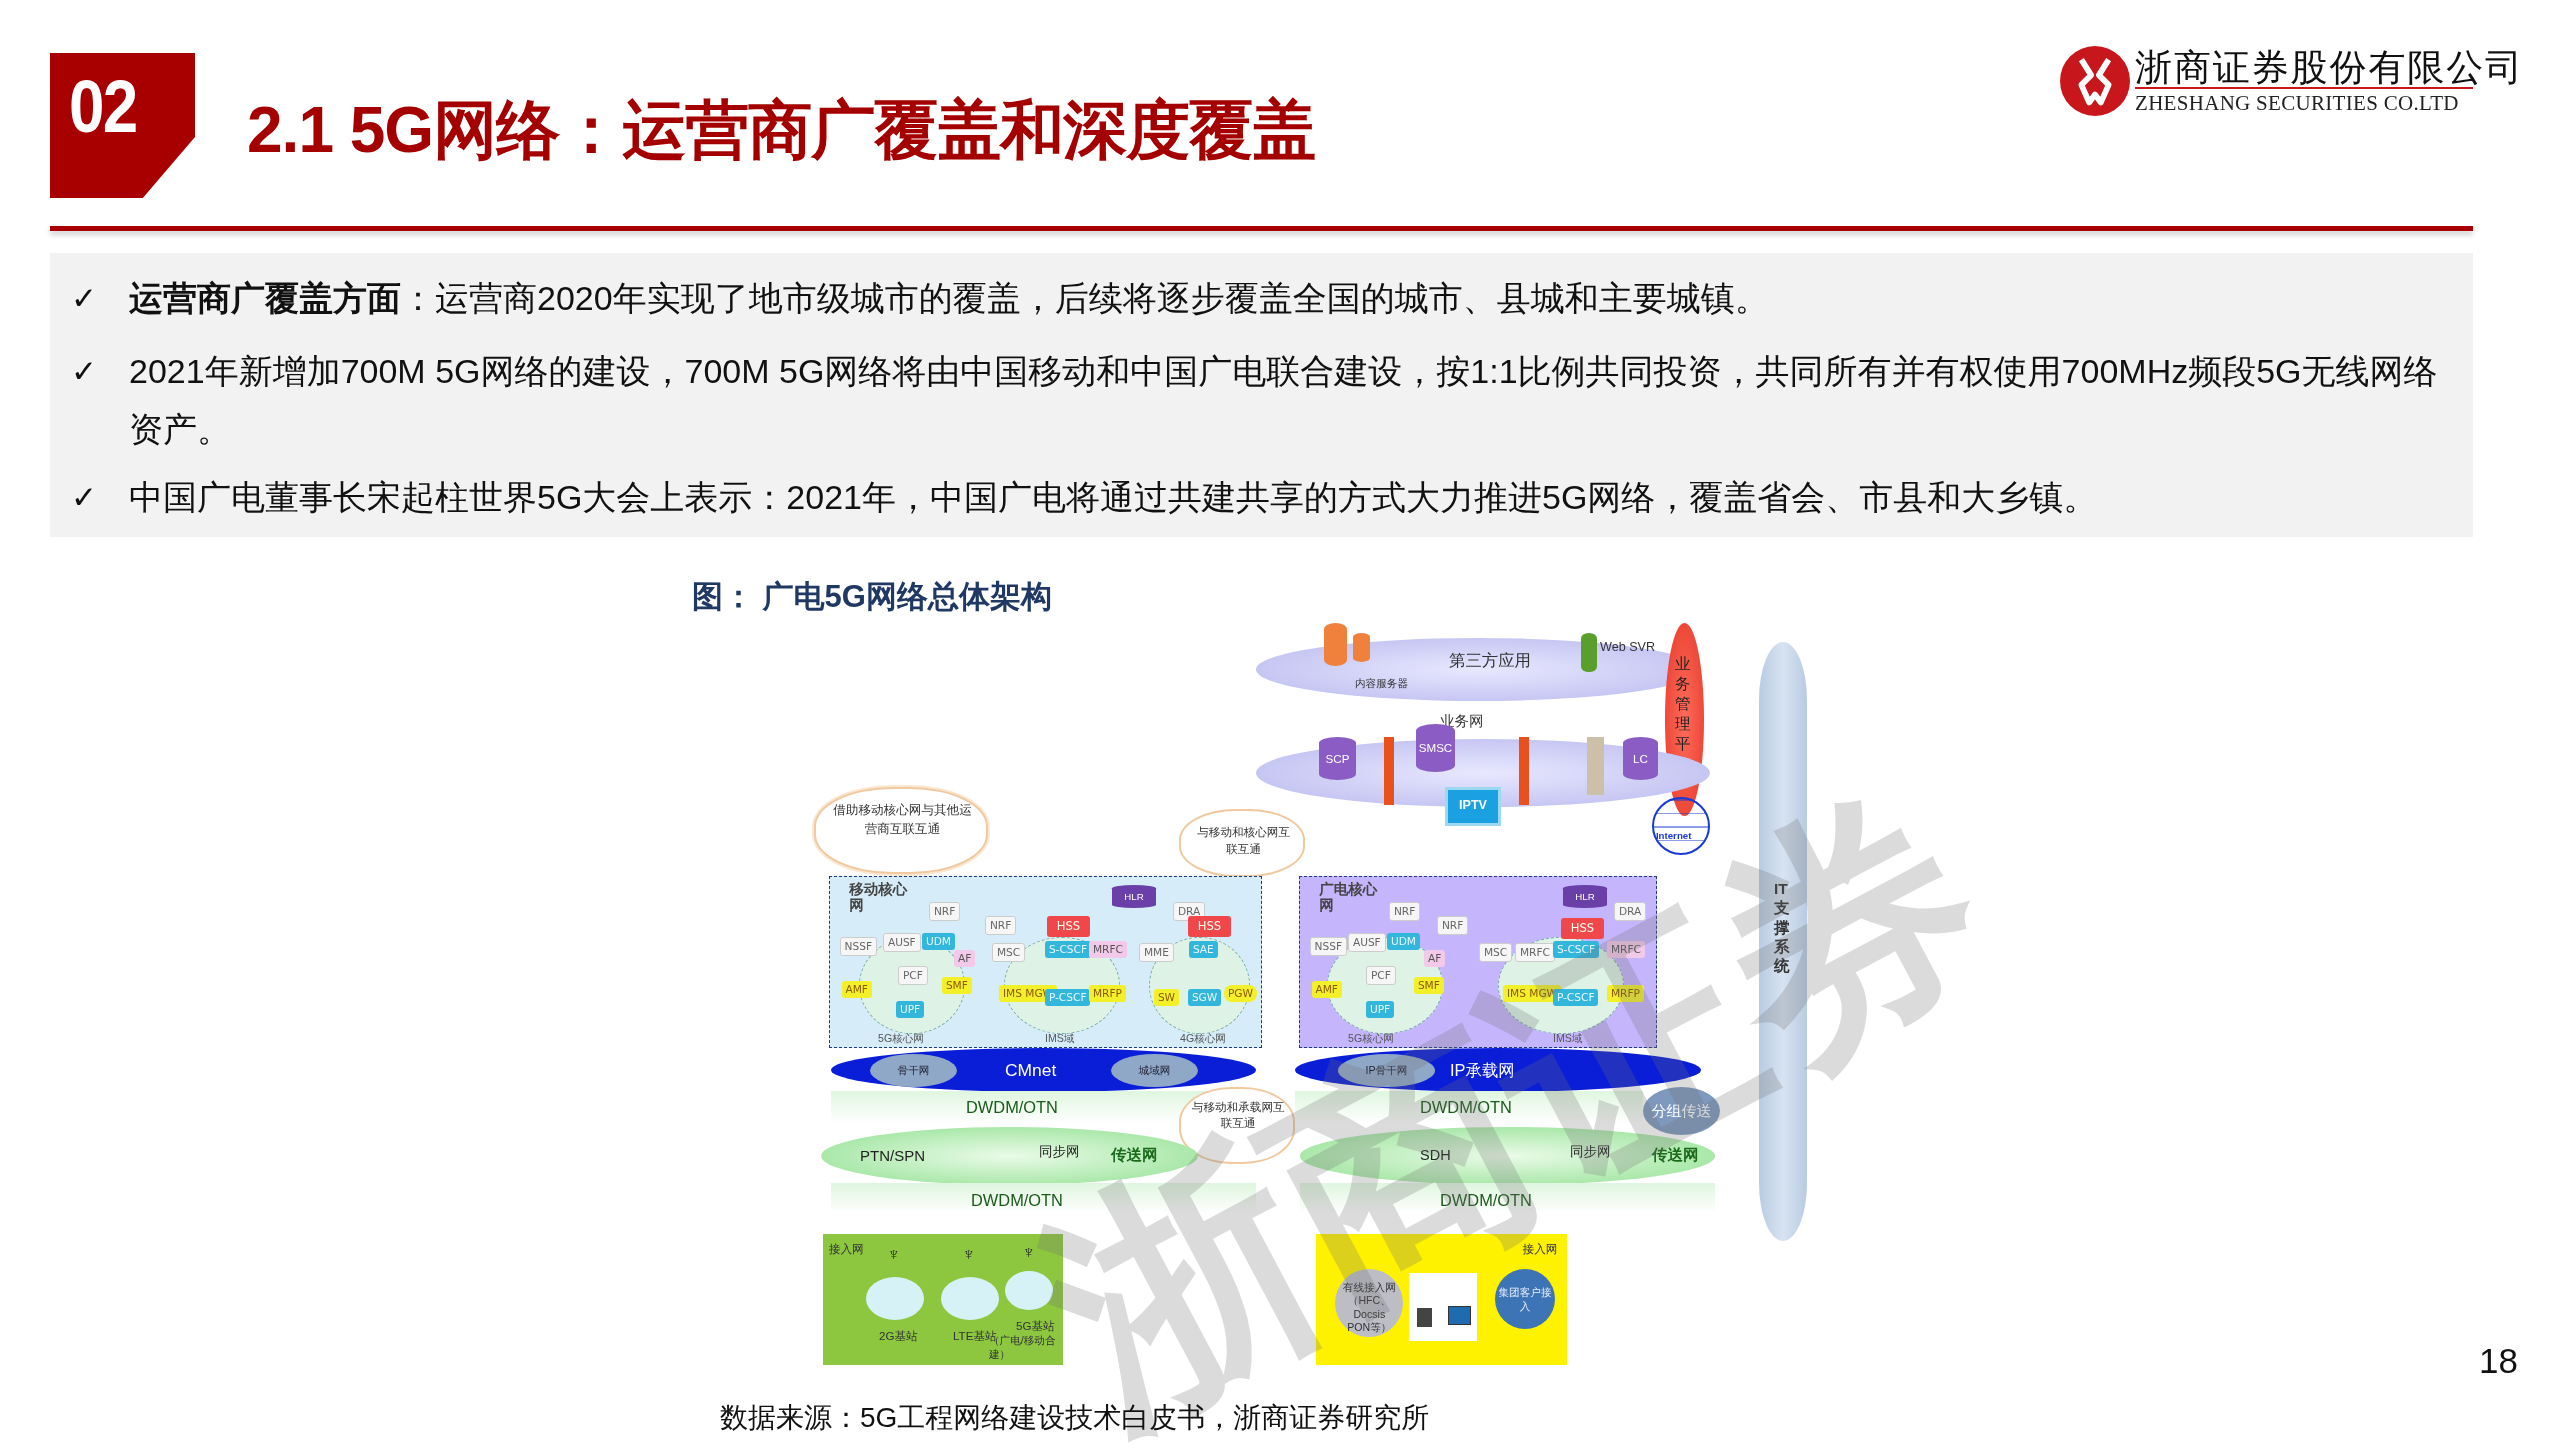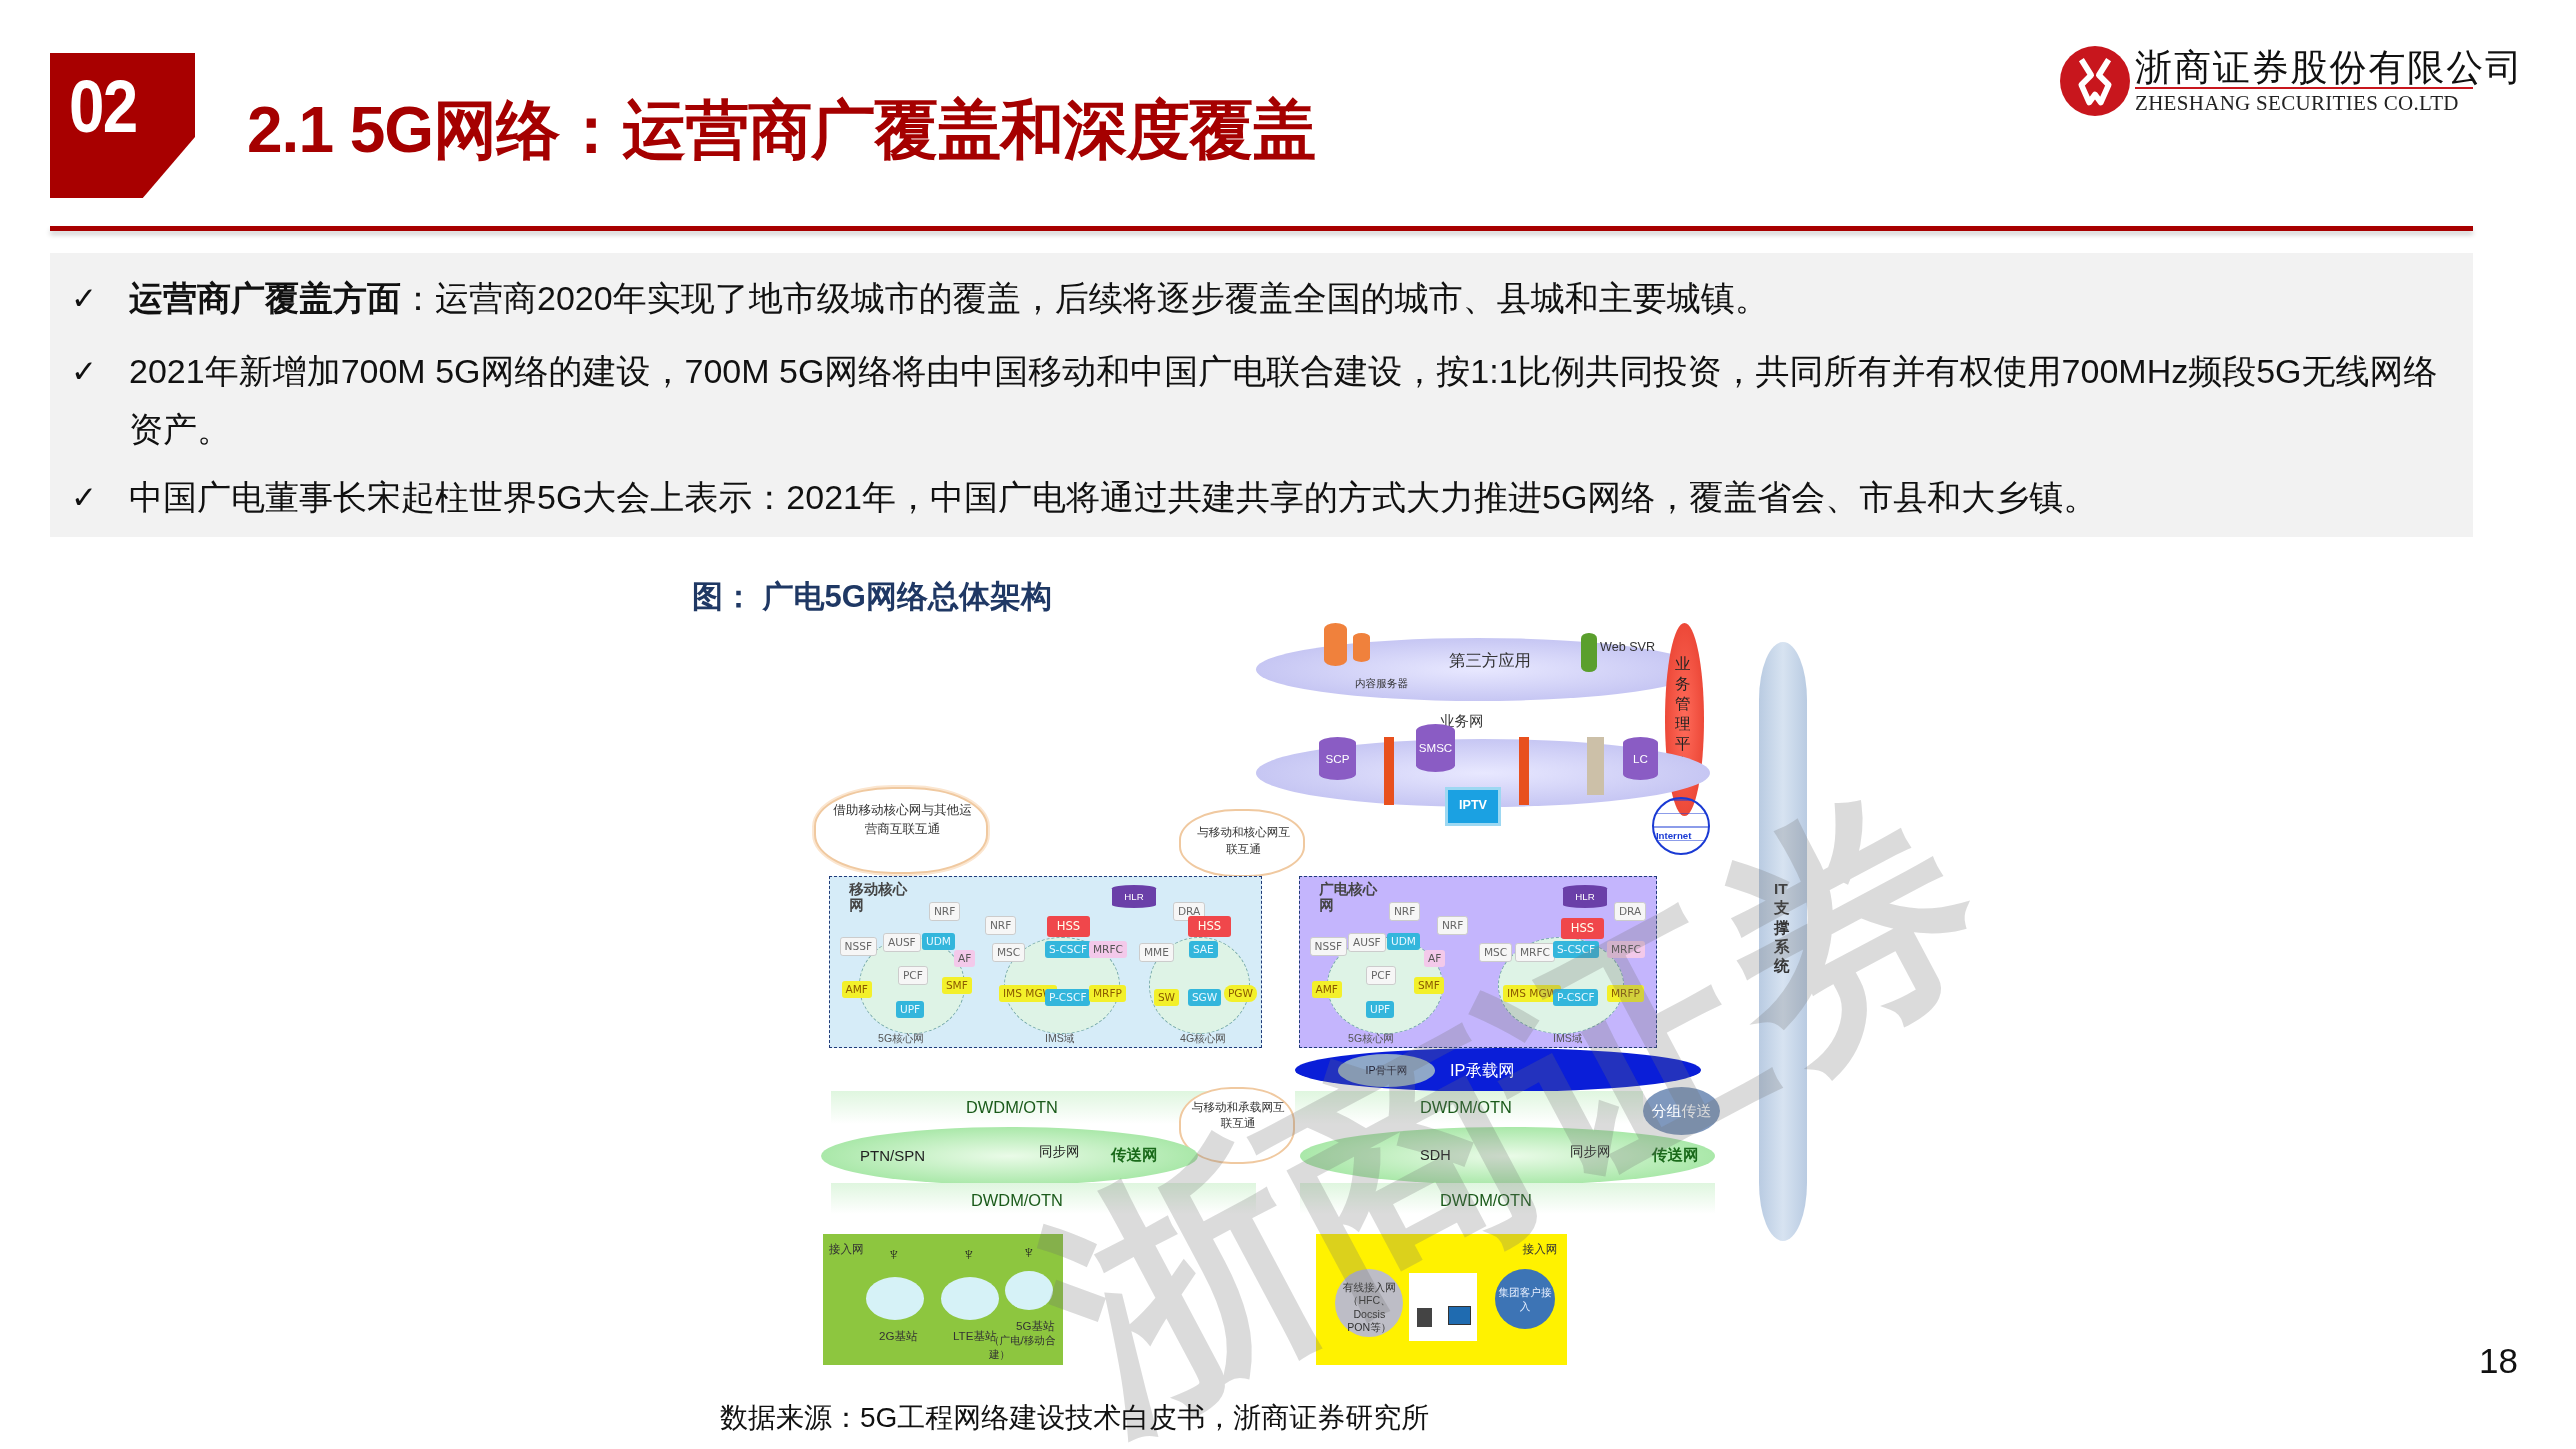--- a/index.html
+++ b/index.html
@@ -213,20 +213,25 @@
     <div class="node n-white" style="left:179px;top:66px;">MSC</div>
     <div class="node n-white" style="left:215px;top:66px;">MRFC</div>
     <div class="node n-cyan" style="left:253px;top:64px;">S-CSCF</div>
     <div class="node n-pink" style="left:307px;top:64px;">MRFC</div>
     <div class="node n-yellow" style="left:203px;top:108px;">IMS MGW</div>
     <div class="node n-cyan" style="left:253px;top:112px;">P-CSCF</div>
     <div class="node n-yellow" style="left:307px;top:108px;">MRFP</div>
     <div class="d-abs" style="left:253px;top:155px;font-size:10.6px;color:#555;">IMS域</div>
   </div>
 
+  <div class="d-abs" style="left:29px;top:425px;width:425px;height:44px;border-radius:50%;background:#0a1ed8;">
+    <div style="position:absolute;left:39px;top:5.8px;width:87px;height:33px;border-radius:50%;background:#8fa8c8;color:#223;font-size:10.6px;text-align:center;line-height:33px;">骨干网</div>
+    <div style="position:absolute;left:174px;top:11.6px;color:#fff;font-size:17.4px;">CMnet</div>
+    <div style="position:absolute;left:280px;top:5.8px;width:87px;height:33px;border-radius:50%;background:#8fa8c8;color:#223;font-size:10.6px;text-align:center;line-height:33px;">城域网</div>
+  </div>
   <div class="d-abs" style="left:493px;top:425px;width:406px;height:44px;border-radius:50%;background:#0a1ed8;">
     <div style="position:absolute;left:43px;top:5.8px;width:97px;height:33px;border-radius:50%;background:#8fa8c8;color:#223;font-size:10.6px;text-align:center;line-height:33px;">IP骨干网</div>
     <div style="position:absolute;left:155px;top:11.6px;color:#fff;font-size:16.4px;">IP承载网</div>
   </div>
   <div class="d-abs" style="left:841px;top:464px;width:77px;height:48px;border-radius:50%;background:#7f98bd;color:#fff;font-size:15px;text-align:center;line-height:48px;">分组传送</div>
 
   <div class="d-abs" style="left:29px;top:468px;width:425px;height:33px;background:linear-gradient(180deg,#dff6df,#fff);"></div>
   <div class="d-abs" style="left:164px;top:475px;font-size:16.4px;color:#1a5a1a;">DWDM/OTN</div>
   <div class="d-abs" style="left:493px;top:468px;width:348px;height:33px;background:linear-gradient(180deg,#dff6df,#fff);"></div>
   <div class="d-abs" style="left:618px;top:475px;font-size:16.4px;color:#1a5a1a;">DWDM/OTN</div>

